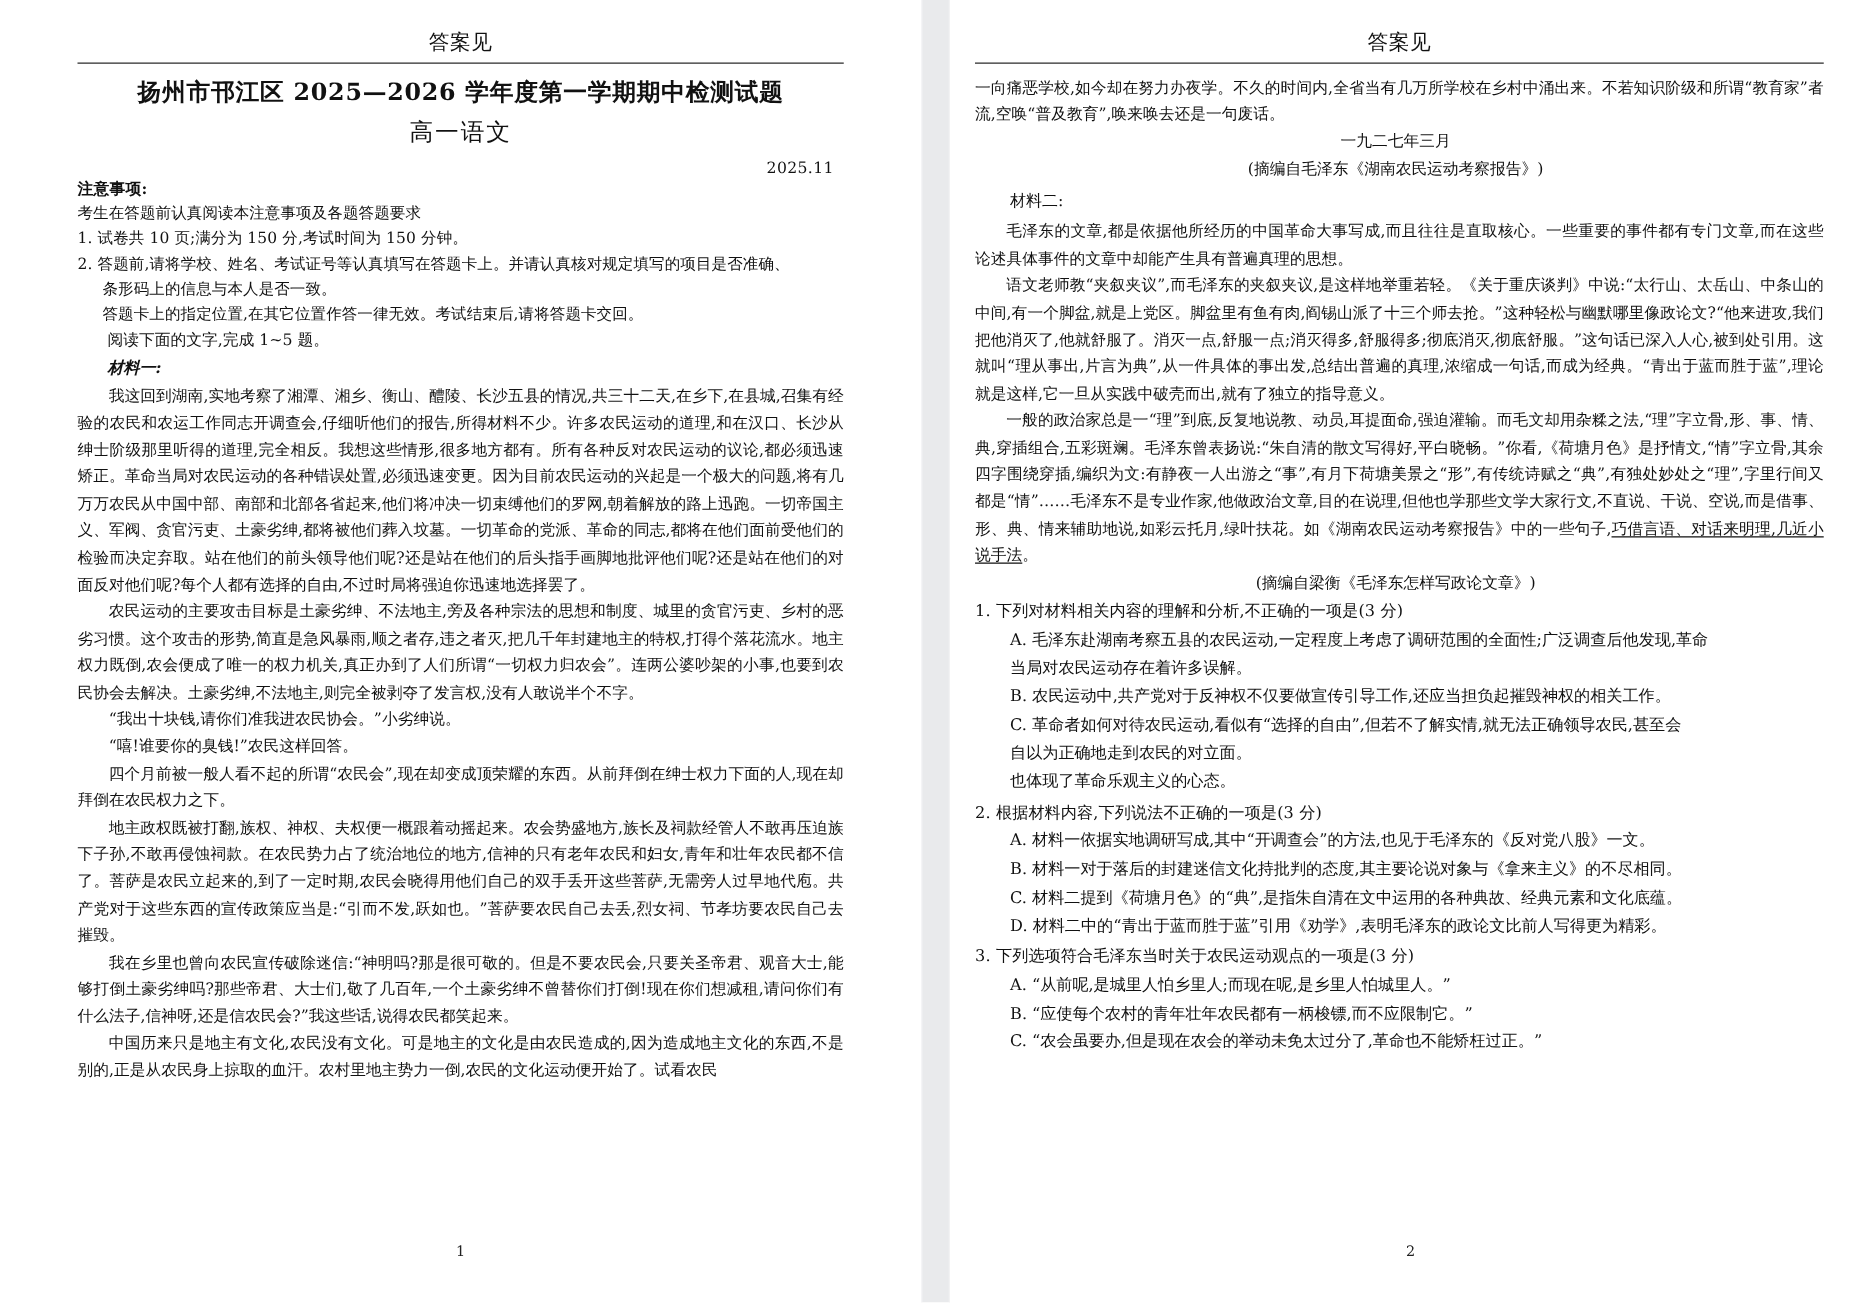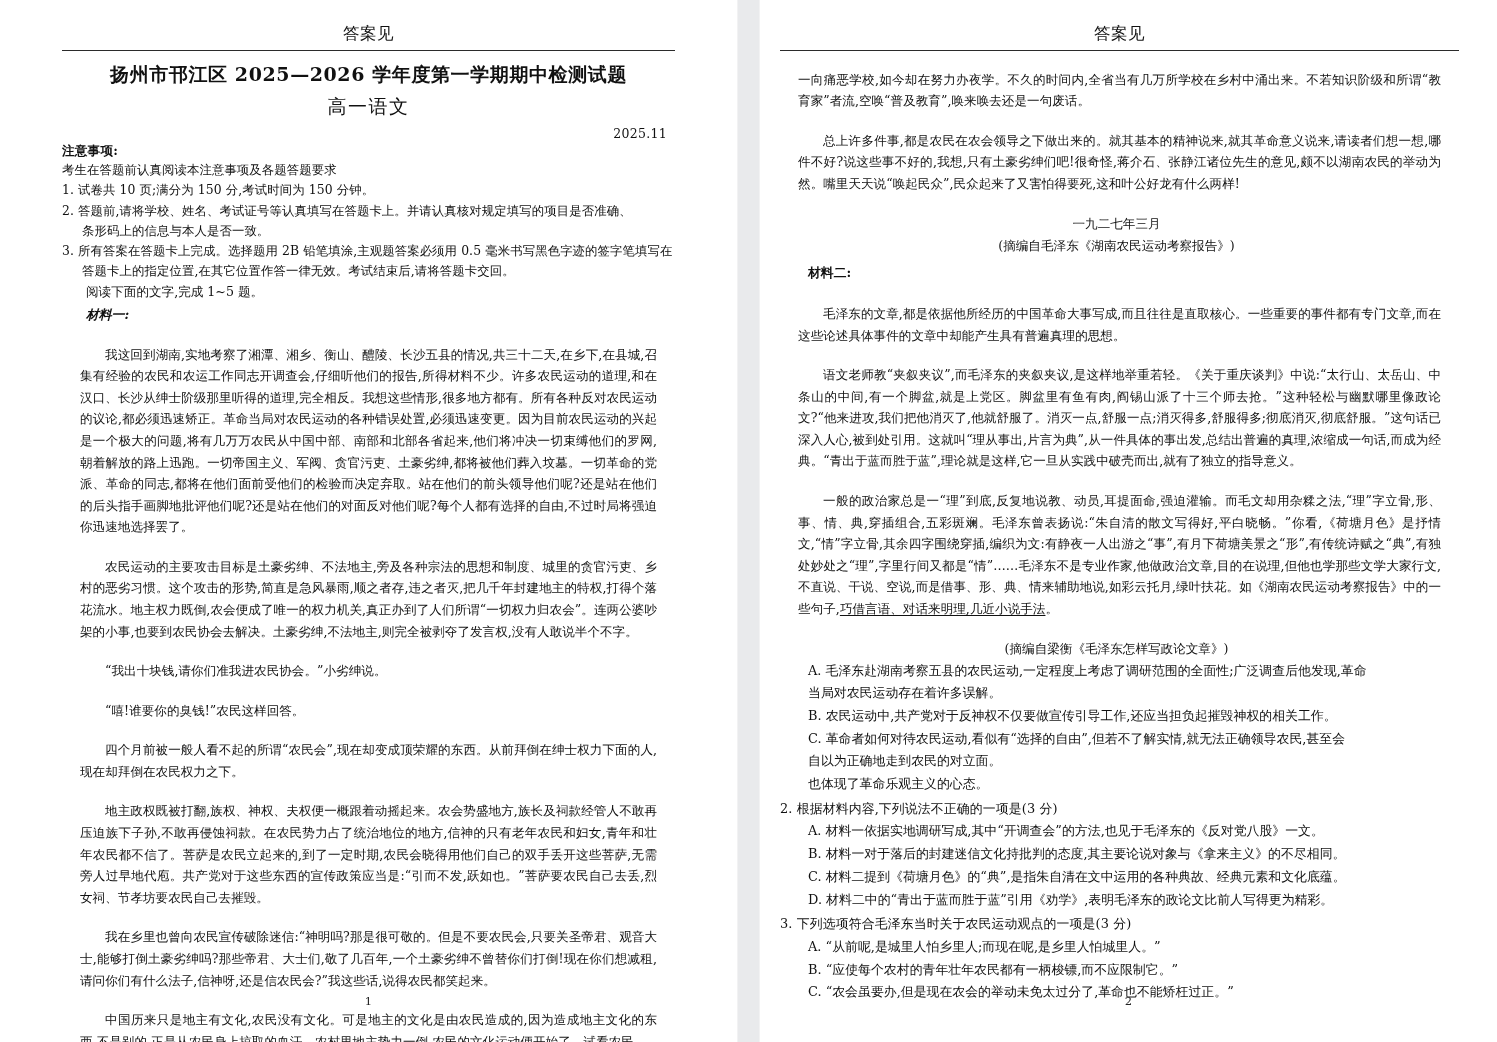--- a/index.html
+++ b/index.html
@@ -102,29 +102,29 @@
   }
   .mat-label {
     font-size: 12.8px;
     font-weight: 700;
     padding-left: 24px;
     line-height: 1.8;
     font-style: italic;
   }
   .mat-label-r {
     font-size: 12.8px;
-    font-weight: 700;
+    font-weight: 400;
     padding-left: 28px;
     line-height: 1.9;
     margin-top: 4px;
   }
   p.para {
     font-size: 12.55px;
     line-height: 1.72;
-    margin: 18px;
+    margin: 0;
     text-align: justify;
     text-justify: inter-ideograph;
     text-indent: 25px;
     letter-spacing: .05px;
   }
   p.para.cont { text-indent: 0; }
   .attrib {
     font-size: 12.6px;
     text-align: center;
     line-height: 1.75;
@@ -171,21 +171,20 @@
 
     <div class="doc-title">扬州市邗江区 2025—2026 学年度第一学期期中检测试题</div>
     <div class="doc-subtitle">高一语文</div>
     <div class="doc-date">2025.11</div>
 
     <div class="notice-head">注意事项:</div>
     <div class="notice-line">考生在答题前认真阅读本注意事项及各题答题要求</div>
     <div class="notice-line indent">1. 试卷共 10 页;满分为 150 分,考试时间为 150 分钟。</div>
     <div class="notice-line indent">2. 答题前,请将学校、姓名、考试证号等认真填写在答题卡上。并请认真核对规定填写的项目是否准确、</div>
     <div class="notice-line hang">条形码上的信息与本人是否一致。</div>
-    <div class="notice-line indent">3. 所有答案在答题卡上完成。选择题用 2B 铅笔填涂,主观题答案必须用 0.5 毫米书写黑色字迹的签字笔填写在</div>
     <div class="notice-line hang">答题卡上的指定位置,在其它位置作答一律无效。考试结束后,请将答题卡交回。</div>
 
 
 
     <div class="lead">阅读下面的文字,完成 1~5 题。</div>
     <div class="mat-label">材料一:</div>
 
     <p class="para">我这回到湖南,实地考察了湘潭、湘乡、衡山、醴陵、长沙五县的情况,共三十二天,在乡下,在县城,召集有经验的农民和农运工作同志开调查会,仔细听他们的报告,所得材料不少。许多农民运动的道理,和在汉口、长沙从绅士阶级那里听得的道理,完全相反。我想这些情形,很多地方都有。所有各种反对农民运动的议论,都必须迅速矫正。革命当局对农民运动的各种错误处置,必须迅速变更。因为目前农民运动的兴起是一个极大的问题,将有几万万农民从中国中部、南部和北部各省起来,他们将冲决一切束缚他们的罗网,朝着解放的路上迅跑。一切帝国主义、军阀、贪官污吏、土豪劣绅,都将被他们葬入坟墓。一切革命的党派、革命的同志,都将在他们面前受他们的检验而决定弃取。站在他们的前头领导他们呢?还是站在他们的后头指手画脚地批评他们呢?还是站在他们的对面反对他们呢?每个人都有选择的自由,不过时局将强迫你迅速地选择罢了。</p>
     <p class="para">农民运动的主要攻击目标是土豪劣绅、不法地主,旁及各种宗法的思想和制度、城里的贪官污吏、乡村的恶劣习惯。这个攻击的形势,简直是急风暴雨,顺之者存,违之者灭,把几千年封建地主的特权,打得个落花流水。地主权力既倒,农会便成了唯一的权力机关,真正办到了人们所谓“一切权力归农会”。连两公婆吵架的小事,也要到农民协会去解决。土豪劣绅,不法地主,则完全被剥夺了发言权,没有人敢说半个不字。</p>
     <p class="para">“我出十块钱,请你们准我进农民协会。”小劣绅说。</p>
@@ -199,33 +198,33 @@
   </div>
 
   <div class="gutter"></div>
 
   <div class="page page-right">
 
     <div class="hdr">答案见</div>
     <div class="hdr-rule"></div>
 
     <p class="para cont">一向痛恶学校,如今却在努力办夜学。不久的时间内,全省当有几万所学校在乡村中涌出来。不若知识阶级和所谓“教育家”者流,空唤“普及教育”,唤来唤去还是一句废话。</p>
-    <p class="para">总上许多件事,都是农民在农会领导之下做出来的。就其基本的精神说来,就其革命意义说来,请读者们想一想,哪件不好?说这些事不好的,我想,只有土豪劣绅们吧!很奇怪,蒋介石、张静江诸位先生的意见,颇不以湖南农民的举动为然。嘴里天天说“唤起民众”,民众起来了又害怕得要死,这和叶公好龙有什么两样!</p>
 
     <div class="attrib">一九二七年三月</div>
     <div class="attrib">(摘编自毛泽东《湖南农民运动考察报告》)</div>
 
     <div class="mat-label-r">材料二:</div>
 
     <p class="para">毛泽东的文章,都是依据他所经历的中国革命大事写成,而且往往是直取核心。一些重要的事件都有专门文章,而在这些论述具体事件的文章中却能产生具有普遍真理的思想。</p>
     <p class="para">语文老师教“夹叙夹议”,而毛泽东的夹叙夹议,是这样地举重若轻。《关于重庆谈判》中说:“太行山、太岳山、中条山的中间,有一个脚盆,就是上党区。脚盆里有鱼有肉,阎锡山派了十三个师去抢。”这种轻松与幽默哪里像政论文?“他来进攻,我们把他消灭了,他就舒服了。消灭一点,舒服一点;消灭得多,舒服得多;彻底消灭,彻底舒服。”这句话已深入人心,被到处引用。这就叫“理从事出,片言为典”,从一件具体的事出发,总结出普遍的真理,浓缩成一句话,而成为经典。“青出于蓝而胜于蓝”,理论就是这样,它一旦从实践中破壳而出,就有了独立的指导意义。</p>
     <p class="para"><span>一般的政治家总是一“理”到底,反复地说教、动员,耳提面命,强迫灌输。而毛文却用杂糅之法,“理”字立骨,形、事、情、典,穿插组合,五彩斑斓。毛泽东曾表扬说:“朱自清的散文写得好,平白晓畅。”你看,《荷塘月色》是抒情文,“情”字立骨,其余四字围绕穿插,编织为文:有静夜一人出游之“事”,有月下荷塘美景之“形”,有传统诗赋之“典”,有独处妙处之“理”,字里行间又都是“情”……毛泽东不是专业作家,他做政治文章,目的在说理,但他也学那些文学大家行文,不直说、干说、空说,而是借事、形、典、情来辅助地说,如彩云托月,绿叶扶花。如《湖南农民运动考察报告》中的一些句子,</span><span class="u">巧借言语、对话来明理,几近小说手法</span><span>。</span></p>
 
     <div class="attrib">(摘编自梁衡《毛泽东怎样写政论文章》)</div>
 
+    <div class="q">1. 下列对材料相关内容的理解和分析,不正确的一项是(3 分)</div>
     <div class="opt">A. 毛泽东赴湖南考察五县的农民运动,一定程度上考虑了调研范围的全面性;广泛调查后他发现,革命</div>
     <div class="opt wrap">当局对农民运动存在着许多误解。</div>
     <div class="opt">B. 农民运动中,共产党对于反神权不仅要做宣传引导工作,还应当担负起摧毁神权的相关工作。</div>
     <div class="opt">C. 革命者如何对待农民运动,看似有“选择的自由”,但若不了解实情,就无法正确领导农民,甚至会</div>
     <div class="opt wrap">自以为正确地走到农民的对立面。</div>
     <div class="opt wrap">也体现了革命乐观主义的心态。</div>
 
     <div class="q">2. 根据材料内容,下列说法不正确的一项是(3 分)</div>
     <div class="opt">A. 材料一依据实地调研写成,其中“开调查会”的方法,也见于毛泽东的《反对党八股》一文。</div>
     <div class="opt">B. 材料一对于落后的封建迷信文化持批判的态度,其主要论说对象与《拿来主义》的不尽相同。</div>

